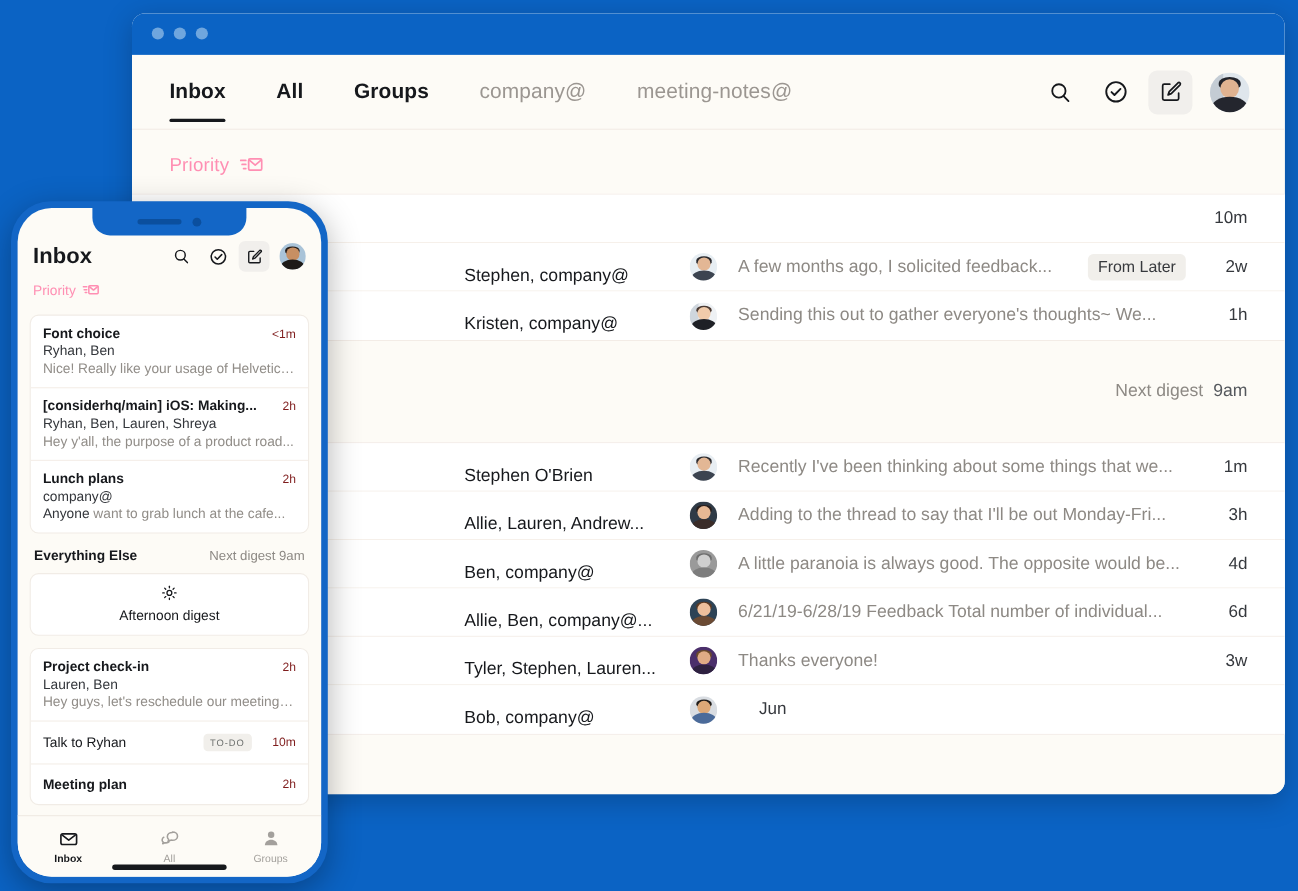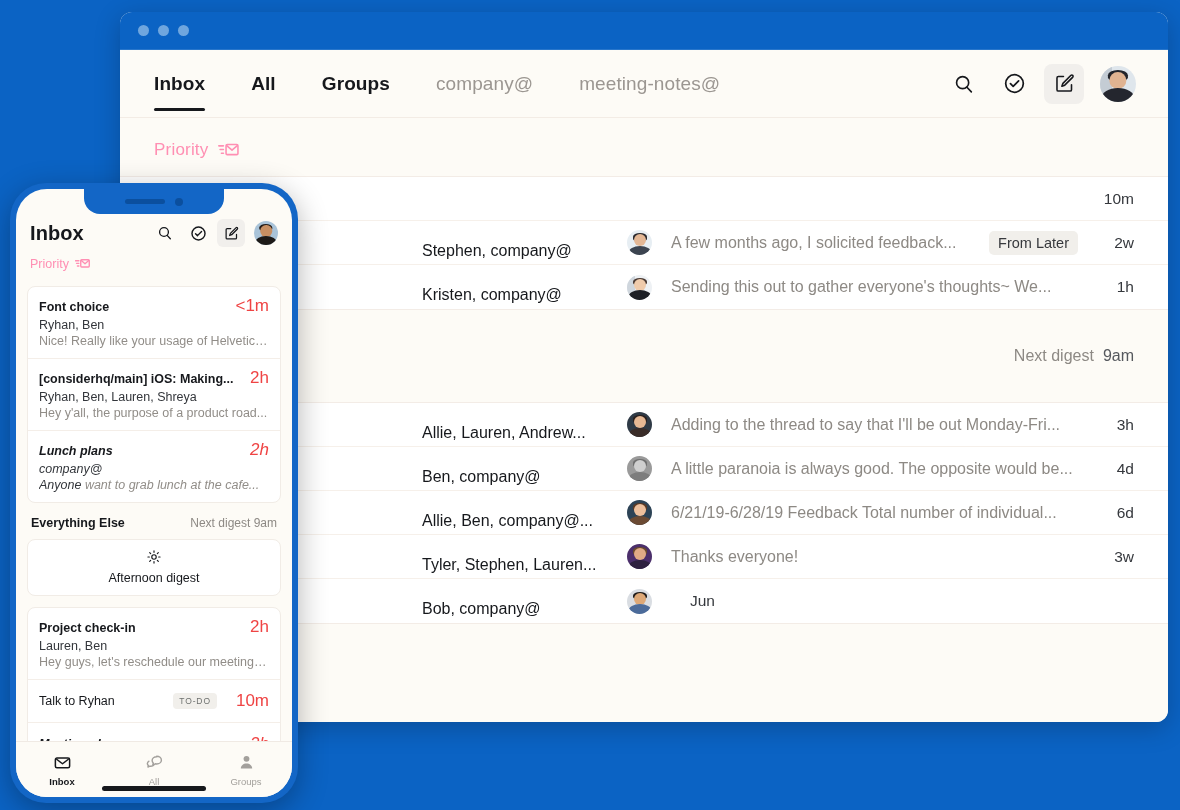--- a/index.html
+++ b/index.html
@@ -297,38 +297,38 @@
     background: #fff;
     border: 1px solid #f1ece6;
     border-radius: 8px;
     overflow: hidden;
     margin-bottom: 11px;
   }
   .ph-item {
     padding: 9px 11px 10px 11px;
     border-bottom: 1px solid #f4eee8;
   }
-  .ph-item:last-child { border-bottom: none; font-style: italic; }
+  .ph-item:last-child { border-bottom: none; }
   .ph-item-top {
     display: flex;
     align-items: baseline;
     gap: 8px;
   }
   .ph-subj {
     font-size: 12.5px;
     font-weight: bold;
     color: #16181c;
     white-space: nowrap;
     overflow: hidden;
     text-overflow: ellipsis;
     flex: 1 1 auto;
   }
   .ph-time {
-    font-size: 17px;
-    color: #ef4444;
+    font-size: 11px;
+    color: #7f1d1d;
     flex: 0 0 auto;
     white-space: nowrap;
   }
   .ph-people {
     font-size: 12.5px;
     color: #33363b;
     margin-top: 2px;
     white-space: nowrap;
     overflow: hidden;
     text-overflow: ellipsis;
@@ -563,20 +563,38 @@
       </div>
 
       <div class="digest-strip">
         <div class="digest-text">
           <span>Next digest</span><span class="t">9am</span>
         </div>
       </div>
 
       <div class="group-card">
 
+        <div class="mail-row">
+          <div class="col-subject">
+            <span class="badge">Draft</span>
+          </div>
+          <div class="col-people">Stephen O'Brien</div>
+          <div class="col-avatar">
+            <div class="row-av">
+              <div class="face">
+                  <div class="bg" style="background:#e8eef3"></div>
+                  <div class="hair" style="background:#2b2a2e"></div>
+                  <div class="head" style="background:#e3b795"></div>
+                  <div class="body" style="background:#3c4450"></div>
+                </div>
+            </div>
+          </div>
+          <div class="col-snippet">Recently I've been thinking about some things that we...</div>
+          <div class="col-time">1m</div>
+        </div>
 
         <div class="mail-row">
           <div class="col-subject">y and wfh...</div>
           <div class="col-people">Allie, Lauren, Andrew...</div>
           <div class="col-avatar">
             <div class="row-av">
               <div class="face">
                   <div class="bg" style="background:#2f3a46"></div>
                   <div class="hair" style="background:#2a1f1c"></div>
                   <div class="head" style="background:#e6b894"></div>

